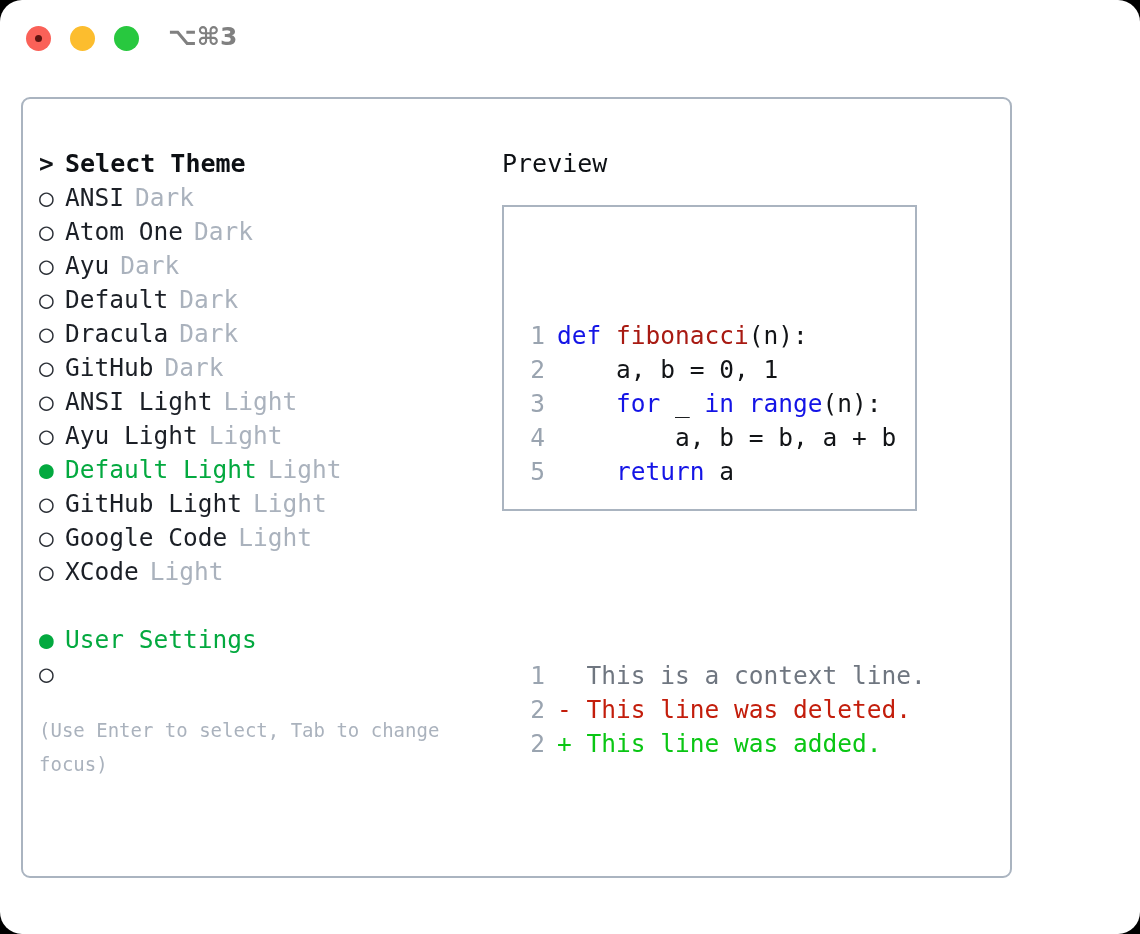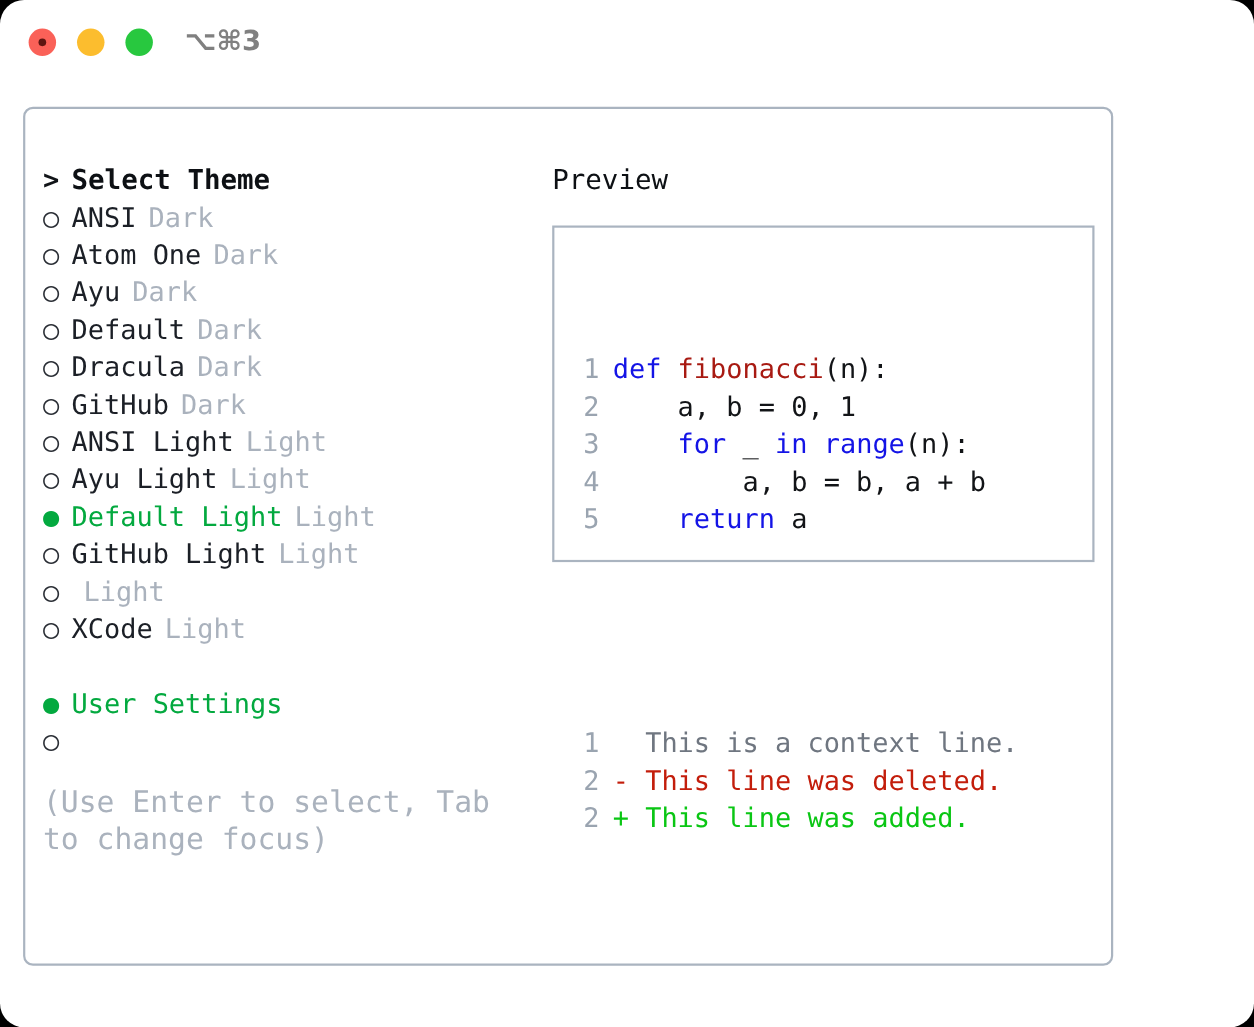--- a/index.html
+++ b/index.html
@@ -113,41 +113,41 @@
     color: #aab2bd;
     margin-left: 11px;
   }
   .spacer-row { height: 34px; }
 
   .hint {
     position: absolute;
     left: 16px; top: 614px;
     width: 410px;
     color: #aab2bd;
-    font-size: 27px;
+    font-size: 19px;
     line-height: 34px;
     white-space: pre-wrap;
   }
 
   
   .right-col {
     position: absolute;
     left: 479px; top: 48px;
     width: 480px;
   }
   .preview-title {
     font-size: 25px;
     font-weight: normal;
     color: #0d1014;
     line-height: 34px;
   }
   .preview-box {
     position: absolute;
     left: 0px; top: 58px;
-    width: 493px;
+    width: 415px;
     height: 306px;
     border: 2px solid #aab4c0;
     background: #ffffff;
     box-sizing: border-box;
     padding-left: 12px;
   }
   .code {
     position: absolute;
     left: 17px; top: 44px;
     font-size: 24.5px;
@@ -195,21 +195,21 @@
           <div class="row"><span class="marker unsel">○</span><span class="label">ANSI</span><span class="tag">Dark</span></div>
           <div class="row"><span class="marker unsel">○</span><span class="label">Atom One</span><span class="tag">Dark</span></div>
           <div class="row"><span class="marker unsel">○</span><span class="label">Ayu</span><span class="tag">Dark</span></div>
           <div class="row"><span class="marker unsel">○</span><span class="label">Default</span><span class="tag">Dark</span></div>
           <div class="row"><span class="marker unsel">○</span><span class="label">Dracula</span><span class="tag">Dark</span></div>
           <div class="row"><span class="marker unsel">○</span><span class="label">GitHub</span><span class="tag">Dark</span></div>
           <div class="row"><span class="marker unsel">○</span><span class="label">ANSI Light</span><span class="tag">Light</span></div>
           <div class="row"><span class="marker unsel">○</span><span class="label">Ayu Light</span><span class="tag">Light</span></div>
           <div class="row"><span class="marker sel">●</span><span class="label selected">Default Light</span><span class="tag">Light</span></div>
           <div class="row"><span class="marker unsel">○</span><span class="label">GitHub Light</span><span class="tag">Light</span></div>
-          <div class="row"><span class="marker unsel">○</span><span class="tag">Light</span></div>
+          <div class="row"><span class="marker unsel">○</span><span class="label">Google Code</span><span class="tag">Light</span></div>
           <div class="row"><span class="marker unsel">○</span><span class="label">XCode</span><span class="tag">Light</span></div>
         </div>
 
       <div class="spacer-row"></div>
 
       <div id="apply-items">
           <div class="row"><span class="marker sel">●</span><span class="label selected">User Settings</span></div>
           <div class="row"><span class="marker unsel">○</span></div>
         </div>
     </div>

